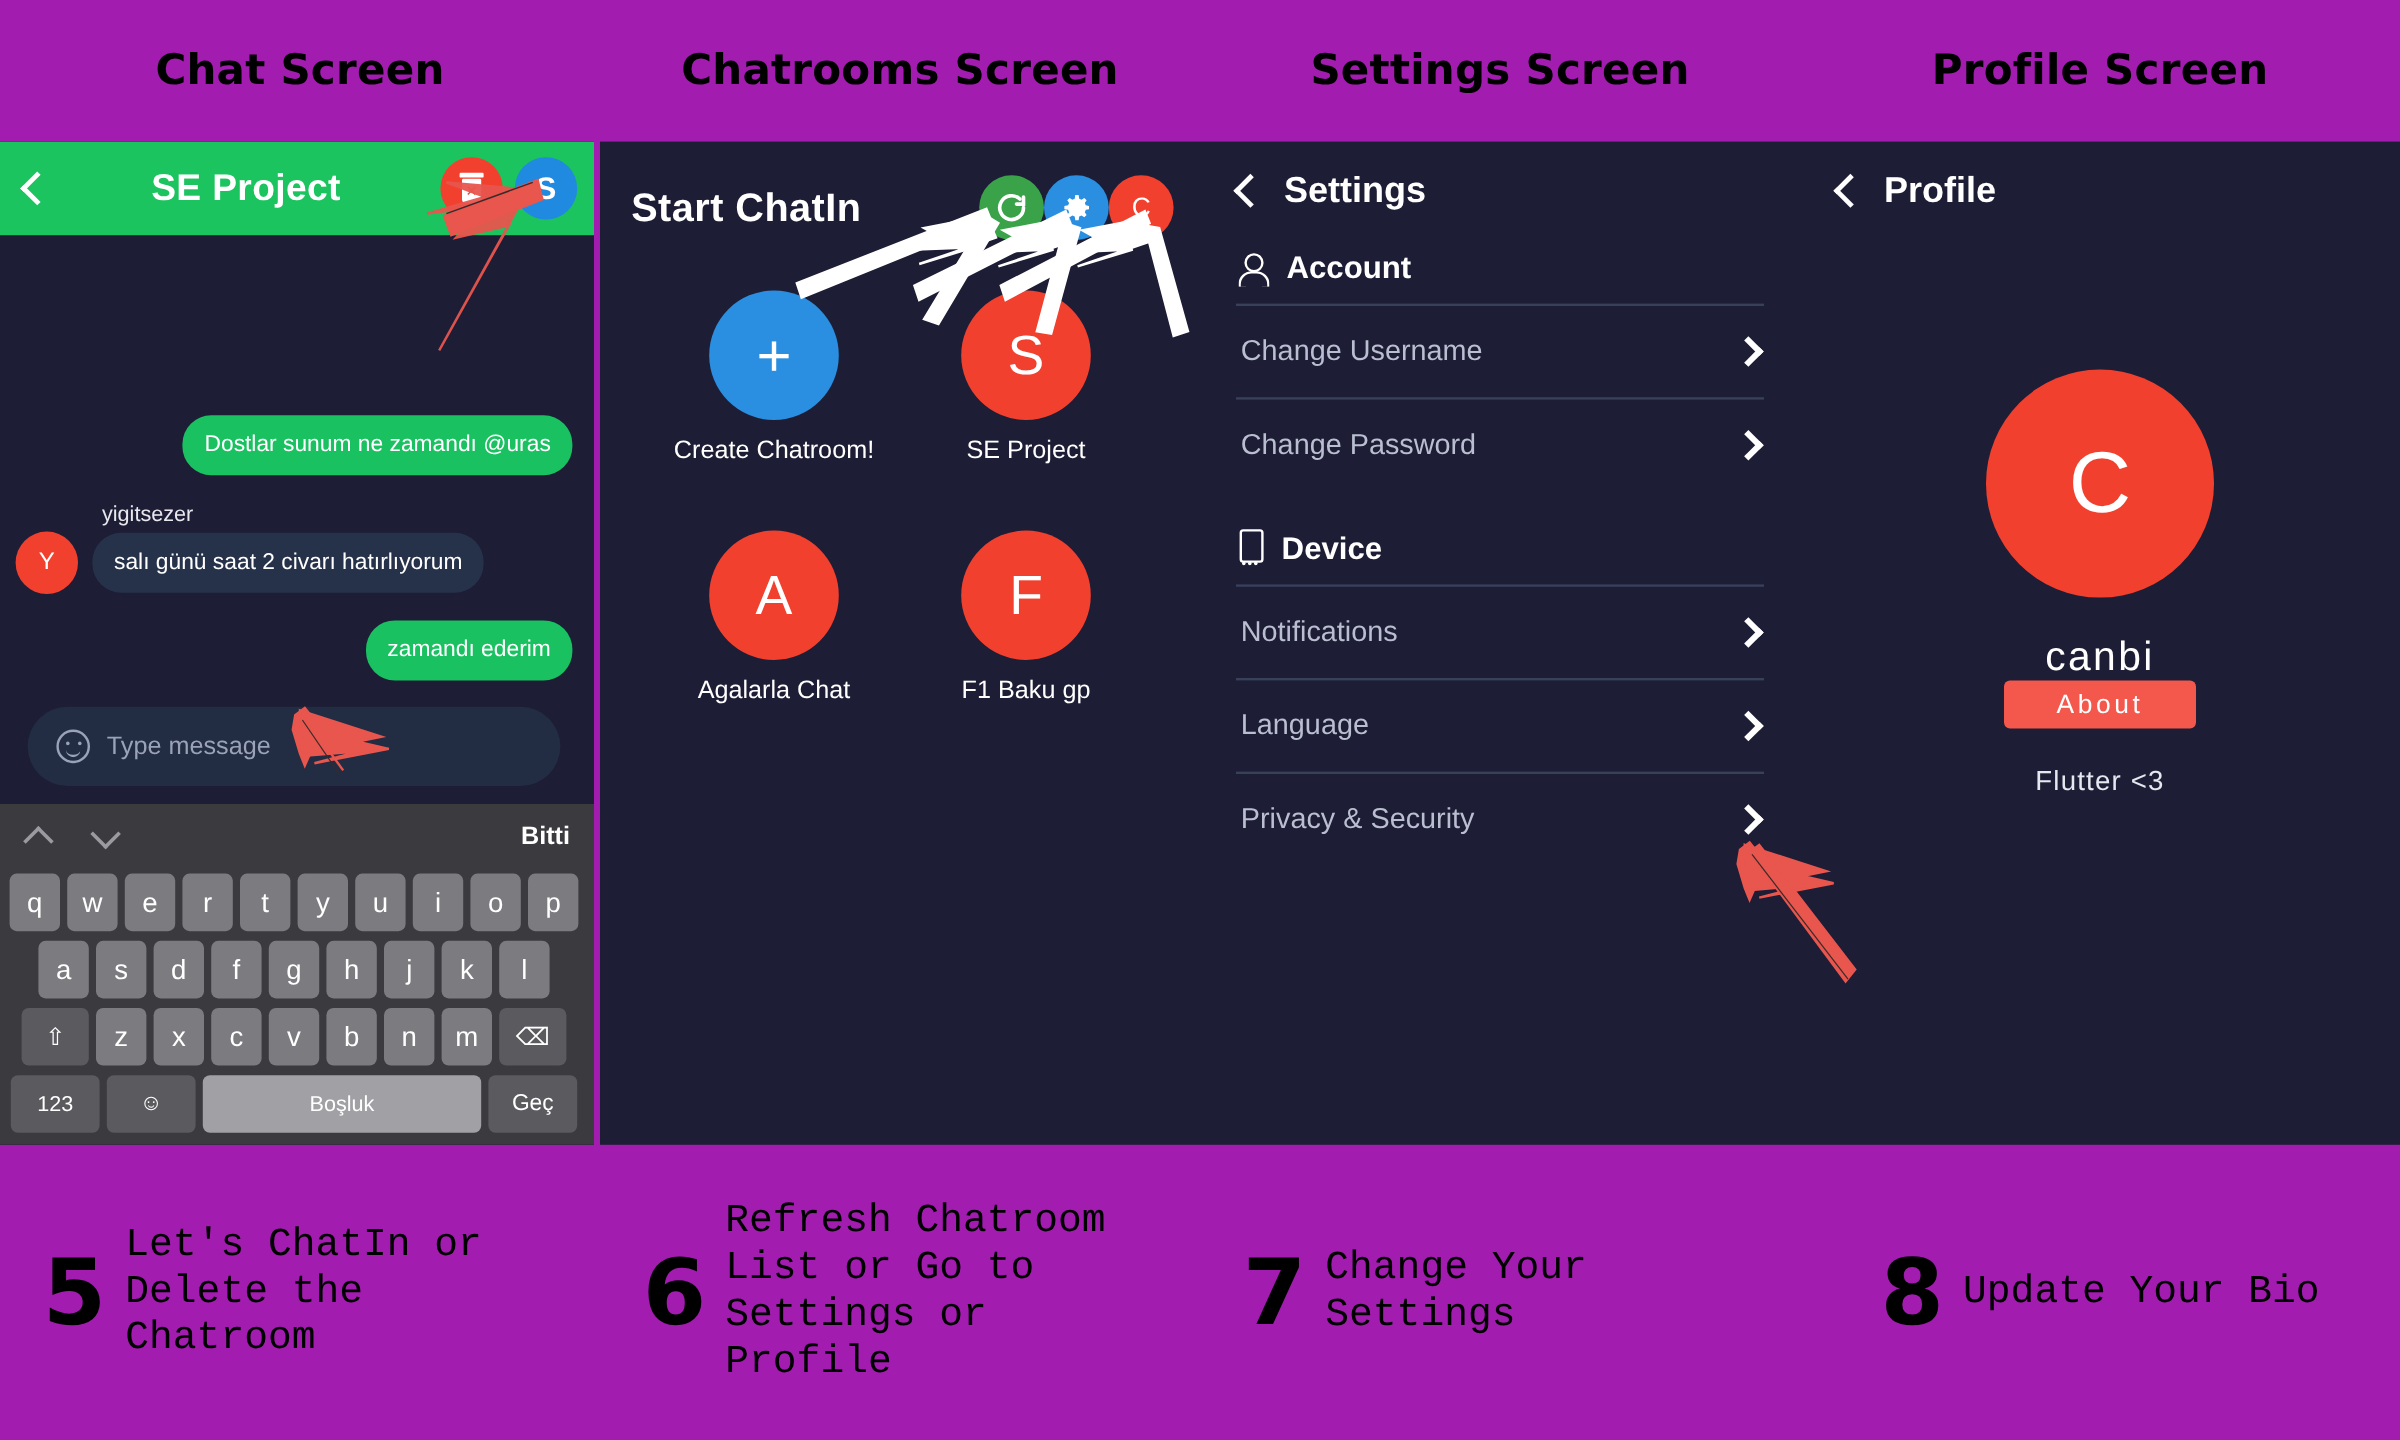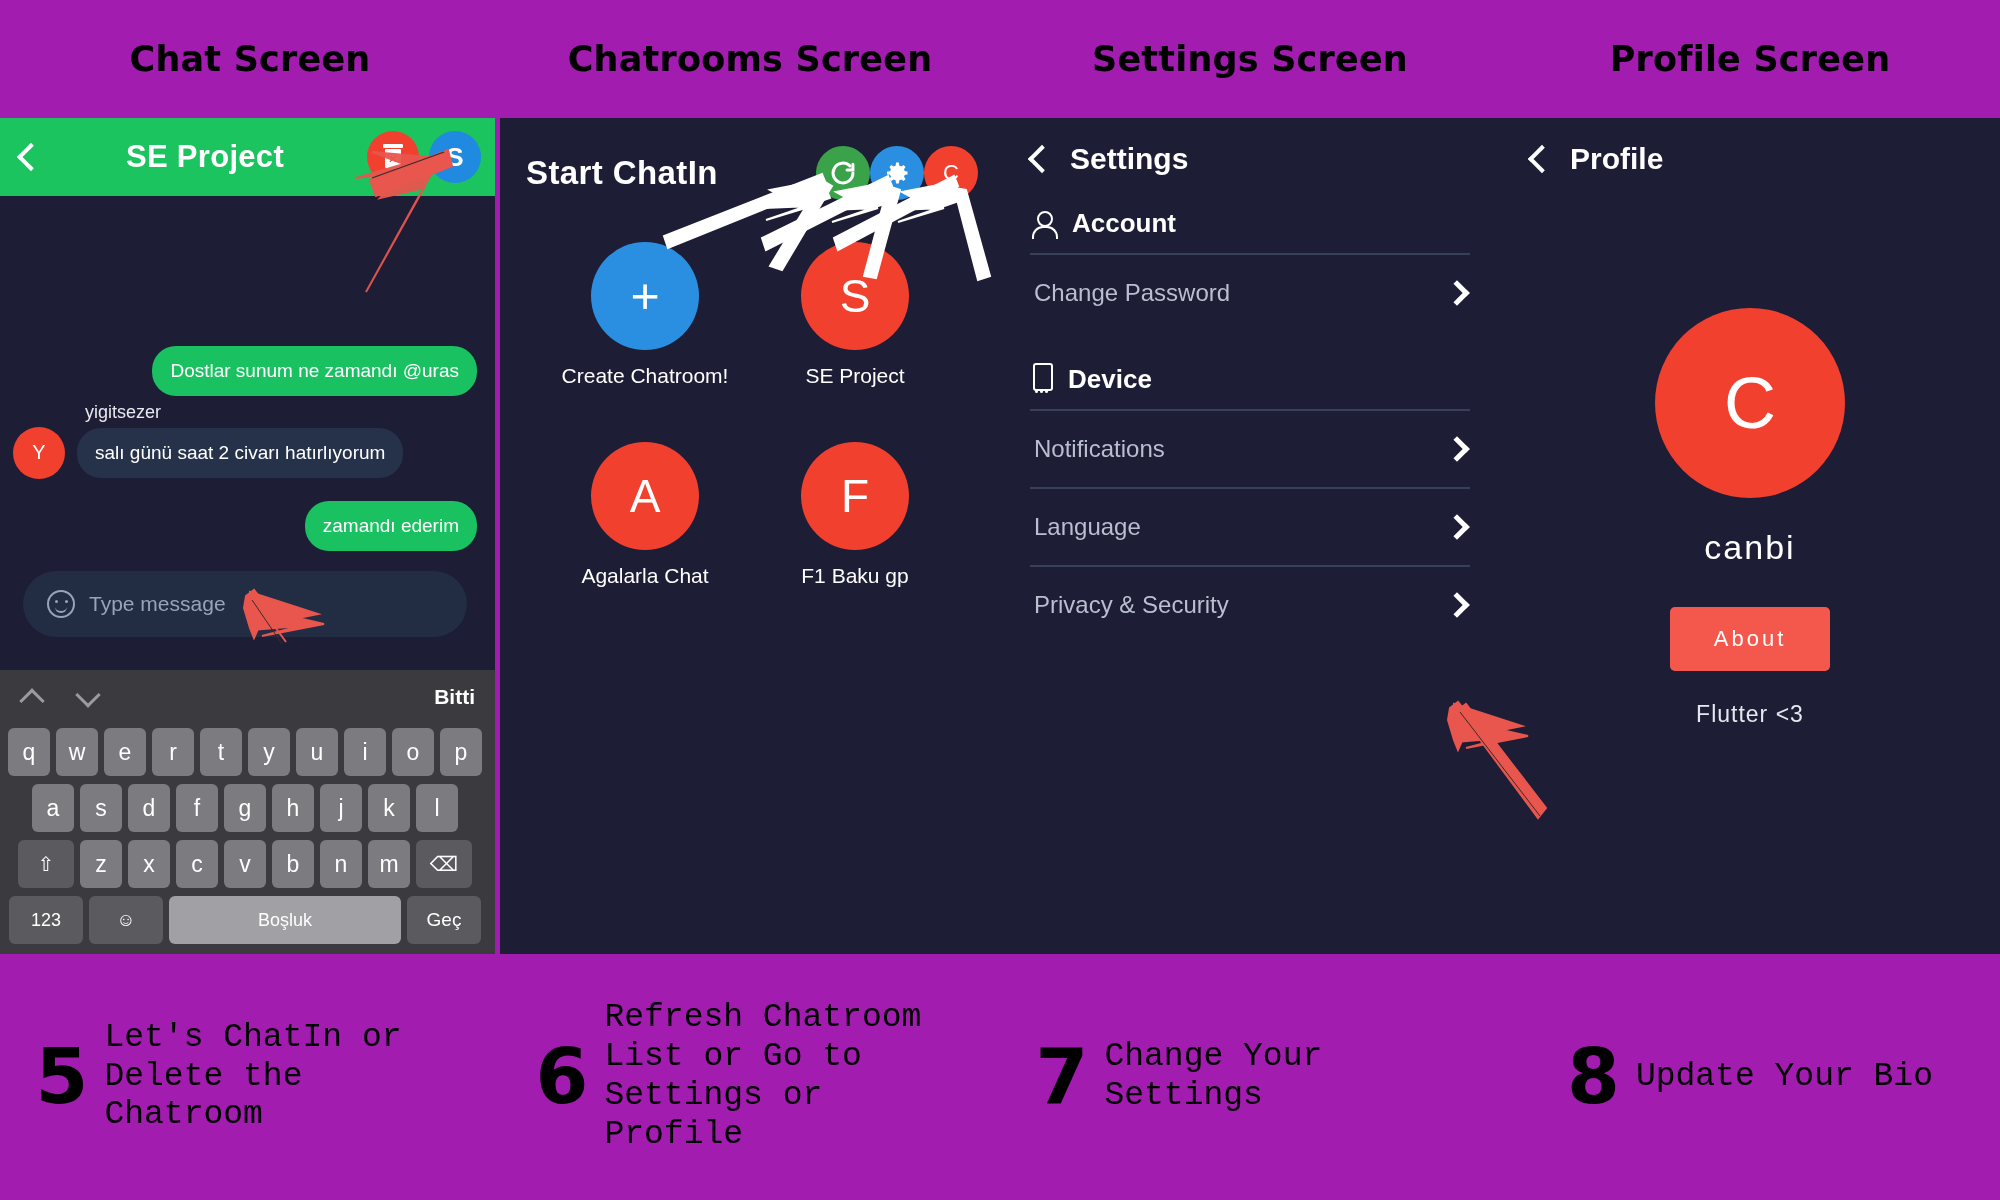--- a/index.html
+++ b/index.html
@@ -67,21 +67,21 @@
     position: absolute; top: 5px; left: 3px; width: 16px; height: 20px;
     background: #fff; border-radius: 1px 1px 3px 3px;
   }
   .trash .x {
     position: absolute; top: 9px; left: 6px;
     font-size: 12px; color: #f2402f; font-weight: bold; line-height: 12px;
     font-family: "DejaVu Sans", sans-serif;
   }
 
   .chat-body { position: relative; height: 461px; padding: 0 18px; }
-  .msg-row { display: flex; margin-bottom: 6px; text-align: right; }
+  .msg-row { display: flex; margin-bottom: 22px; text-align: right; }
   .msg-row.out { justify-content: flex-end; }
   .bubble {
     max-width: 360px; padding: 13px 18px; border-radius: 24px;
     font-size: 19px; line-height: 1.25; color: #fff;
   }
   .bubble.green { background: #19c160; }
   .bubble.dark { background: #26324a; }
   .sender-name { font-size: 18px; color: #e8e8ee; margin: 3px 0 4px 72px; }
   .msg-in { display: flex; align-items: center; gap: 12px; }
   .avatar-sm {
@@ -166,22 +166,22 @@
   .prof-appbar { display: flex; align-items: center; padding: 24px 20px 0 20px; gap: 16px; }
   .prof-title { color: #fff; font-size: 30px; font-weight: bold; }
   .prof-body { display: flex; flex-direction: column; align-items: center; padding-top: 132px; }
   .prof-avatar {
     width: 190px; height: 190px; border-radius: 50%; background: #f2402f;
     display: flex; align-items: center; justify-content: center;
     color: #fff; font-size: 72px; font-weight: 300;
   }
   .prof-name { color: #fff; font-size: 34px; margin-top: 30px; letter-spacing: 2px; }
   .prof-about {
-    margin-top: 40px; background: #f4584d; color: #ffffff;
-    padding: 19px 44px; border-radius: 5px; font-size: 22px; letter-spacing: 3px;
+    background: #f4584d; color: #ffffff;
+    padding: 7px 44px; border-radius: 5px; font-size: 22px; letter-spacing: 3px;
     cursor: pointer;
   }
   .prof-bio { color: #e6e8f0; font-size: 23px; margin-top: 30px; letter-spacing: 1px; }
 
   
   .anno { position: absolute; top: 0; left: 0; width: 2000px; height: 1200px; pointer-events: none; }
 
   
   .captions { position: absolute; top: 954px; left: 0; width: 2000px; height: 246px; display: flex; }
   .cap-cell { flex: 1 1 0; display: flex; align-items: center; justify-content: center; gap: 16px; padding: 0 14px; }
@@ -355,20 +355,24 @@
         <div class="set-appbar">
           <div class="back-chev"></div>
           <div class="set-title">Settings</div>
         </div>
 
         <div class="set-section">
           <div class="ico-person"></div>
           <div class="set-section-label">Account</div>
         </div>
         <div class="set-row">
+          <div class="set-row-label">Change Username</div>
+          <div class="chev-r"></div>
+        </div>
+        <div class="set-row">
           <div class="set-row-label">Change Password</div>
           <div class="chev-r"></div>
         </div>
 
         <div class="set-section">
           <div class="ico-device"></div>
           <div class="set-section-label">Device</div>
         </div>
         <div class="set-row">
           <div class="set-row-label">Notifications</div>

